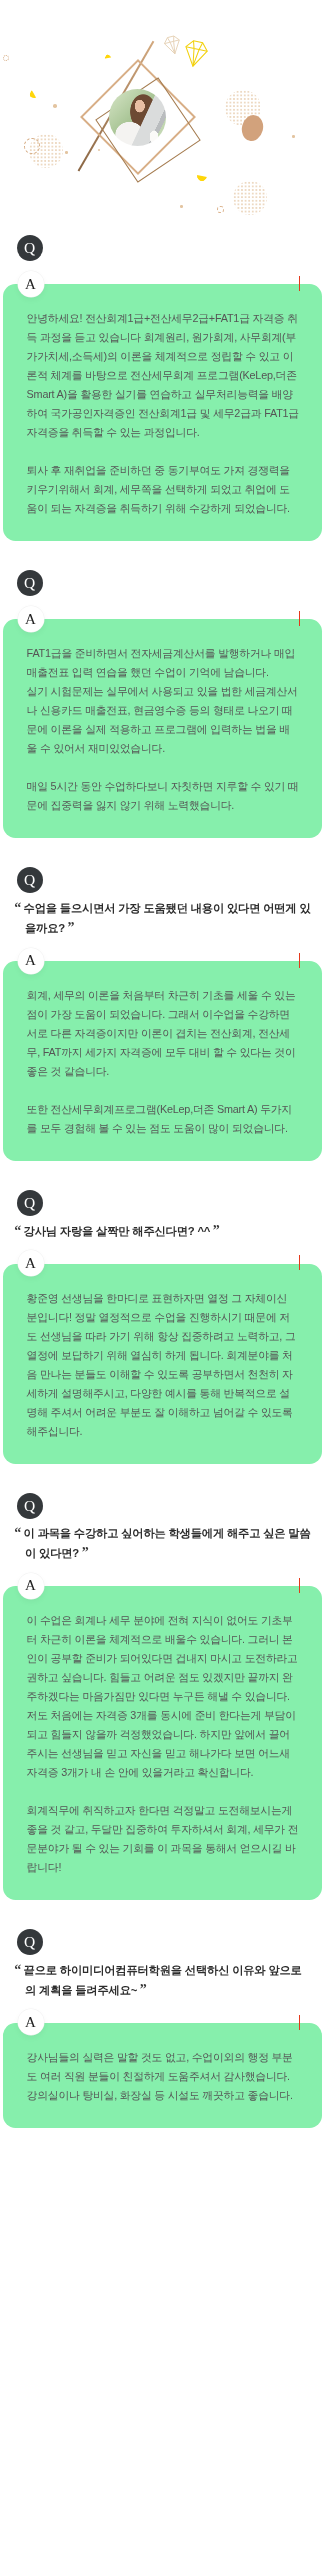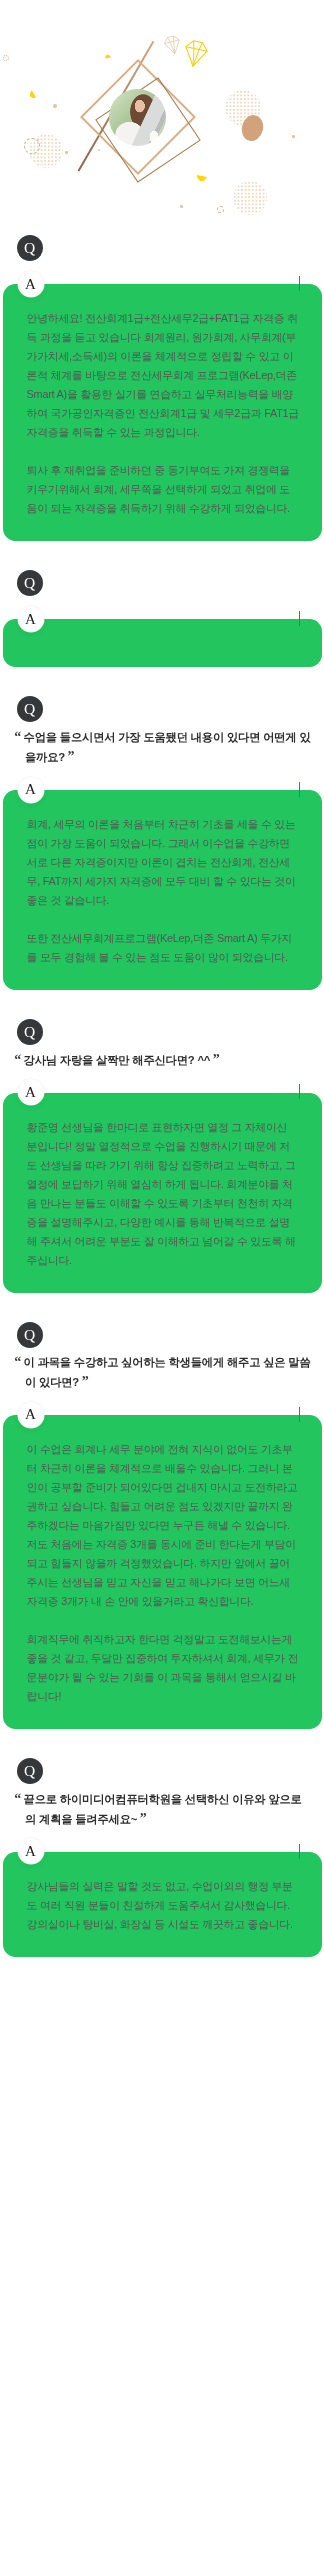--- a/index.html
+++ b/index.html
@@ -52,21 +52,21 @@
     font-size:11.3px; line-height:19px; letter-spacing:-0.2px; }
   .oq,.cq { font-family:"Liberation Serif","DejaVu Serif",serif; font-weight:700; font-size:14px; color:#3a3a3a; }
   .oq { margin-right:2.6px; }
   .cq { margin-left:2.6px; }
   .answer-wrap { position:relative; margin-top:23px; }
   .a-circle { position:absolute; left:17.5px; top:-13.4px; width:26px; height:26px; border-radius:50%;
     background:#fff; box-shadow:0 0 0 0.5px #f1f1f1, 0 2.6px 6.2px rgba(0,0,0,.05);
     display:flex; align-items:center; justify-content:center; z-index:2;
     font-family:"Liberation Serif","DejaVu Serif",serif; font-size:15px; color:#222; }
   .red-tick { position:absolute; right:25px; top:-8.2px; width:1.5px; height:15px; background:#e5391b; z-index:2; }
-  .answer-box { margin:0 2.6px; background:#22c55e; border-radius:12.4px; padding:25px 23px 23px 24px; }
+  .answer-box { margin:0 2.6px; background:#86efac; border-radius:12.4px; padding:25px 23px 23px 24px; }
   .answer-box p { color:#555; font-size:10.8px; line-height:19px; letter-spacing:-0.2px; white-space:pre-line; }
   .answer-box p + p { margin-top:19px; }
 </style>
 </head>
 <body>
 
 <div id="page">
 
   <div class="hero">
     <div class="diag-line"></div>
@@ -119,20 +119,23 @@
     <section class="qa-section">
       <div class="q-circle">
           <span>Q</span>
         </div>
       <div class="answer-wrap">
         <div class="a-circle">
             <span>A</span>
           </div>
         <div class="red-tick"></div>
         <div class="answer-box">
+          <p>FAT1급을 준비하면서 전자세금계산서를 발행하거나 매입매출전표 입력 연습을 했던 수업이 기억에 남습니다.
+실기 시험문제는 실무에서 사용되고 있을 법한 세금계산서나 신용카드 매출전표, 현금영수증 등의 형태로 나오기 때문에 이론을 실제 적용하고 프로그램에 입력하는 법을 배울 수 있어서 재미있었습니다.</p>
+          <p>매일 5시간 동안 수업하다보니 자칫하면 지루할 수 있기 때문에 집중력을 잃지 않기 위해 노력했습니다.</p>
         </div>
       </div>
     </section>
 
     <section class="qa-section">
       <div class="q-circle">
           <span>Q</span>
         </div>
       <div class="question"><span class="oq">“</span><span>수업을 들으시면서 가장 도움됐던 내용이 있다면 어떤게 있을까요?</span><span class="cq">”</span></div>
       <div class="answer-wrap">
@@ -151,21 +154,21 @@
       <div class="q-circle">
           <span>Q</span>
         </div>
       <div class="question"><span class="oq">“</span><span>강사님 자랑을 살짝만 해주신다면? ^^</span><span class="cq">”</span></div>
       <div class="answer-wrap">
         <div class="a-circle">
             <span>A</span>
           </div>
         <div class="red-tick"></div>
         <div class="answer-box">
-          <p>황준영 선생님을 한마디로 표현하자면 열정 그 자체이신 분입니다! 정말 열정적으로 수업을 진행하시기 때문에 저도 선생님을 따라 가기 위해 항상 집중하려고 노력하고, 그 열정에 보답하기 위해 열심히 하게 됩니다. 회계분야를 처음 만나는 분들도 이해할 수 있도록 기초부터 천천히 자격증을 설명해주시고, 다양한 예시를 통해 반복적으로 설명해 주셔서 어려운 부분도 잘 이해하고 넘어갈 수 있도록 해주십니다.</p>
+          <p>황준영 선생님을 한마디로 표현하자면 열정 그 자체이신 분입니다! 정말 열정적으로 수업을 진행하시기 때문에 저도 선생님을 따라 가기 위해 항상 집중하려고 노력하고, 그 열정에 보답하기 위해 열심히 하게 됩니다. 회계분야를 처음 만나는 분들도 이해할 수 있도록 공부하면서 천천히 자세하게 설명해주시고, 다양한 예시를 통해 반복적으로 설명해 주셔서 어려운 부분도 잘 이해하고 넘어갈 수 있도록 해주십니다.</p>
         </div>
       </div>
     </section>
 
     <section class="qa-section">
       <div class="q-circle">
           <span>Q</span>
         </div>
       <div class="question"><span class="oq">“</span><span>이 과목을 수강하고 싶어하는 학생들에게 해주고 싶은 말씀이 있다면?</span><span class="cq">”</span></div>
       <div class="answer-wrap">

